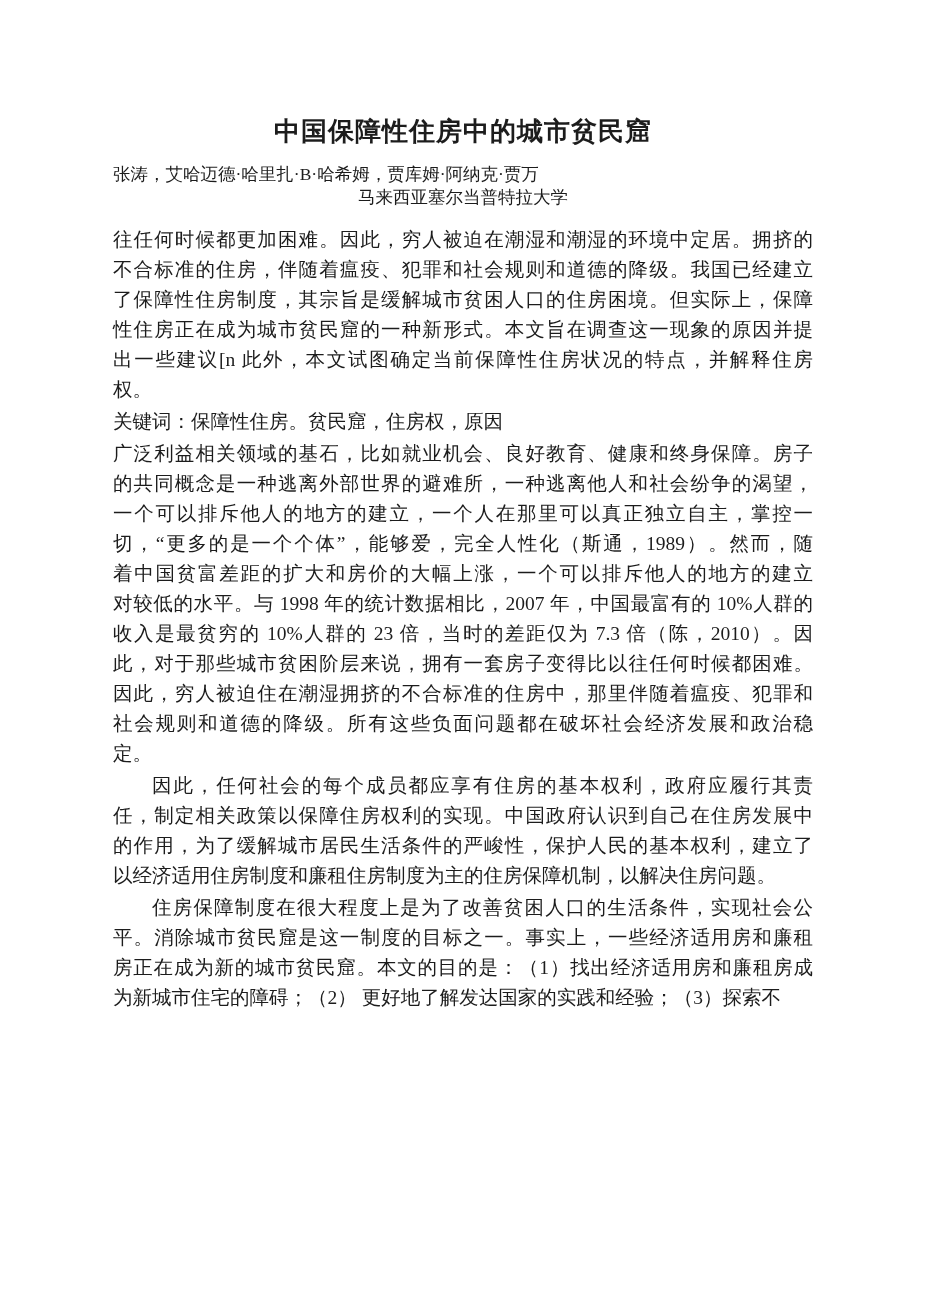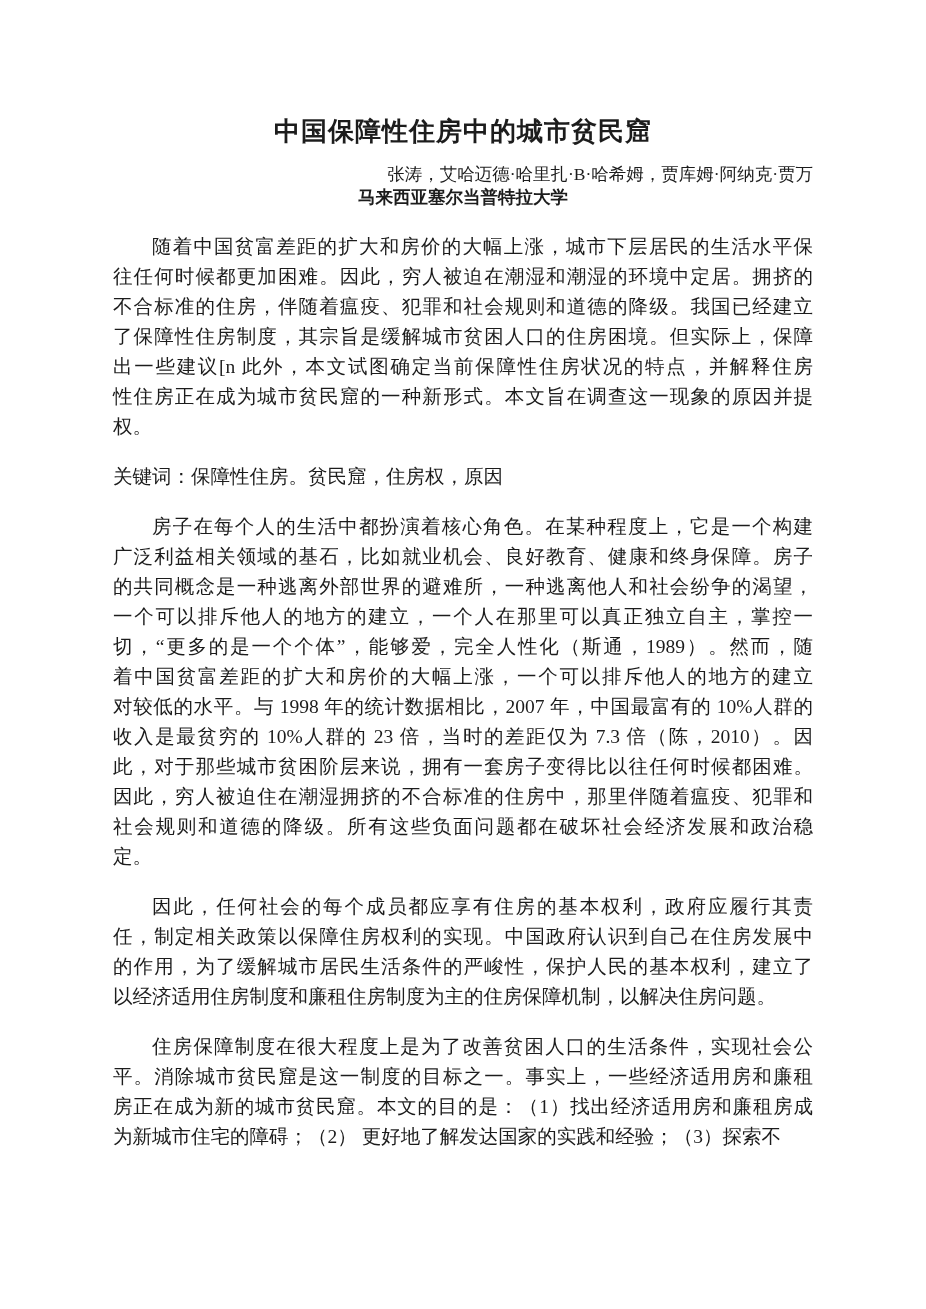--- a/index.html
+++ b/index.html
@@ -19,35 +19,34 @@
   }
   .title {
     text-align: center;
     font-size: 26px;
     font-weight: bold;
     line-height: 32px;
     margin-bottom: 15px;
     letter-spacing: 1px;
   }
   .authors {
-    text-align: right;
+    text-align: left;
     font-size: 17.5px;
     line-height: 23px;
   }
   .affiliation {
     text-align: center;
     font-size: 17.5px;
     line-height: 23px;
-    margin-bottom: 23px;
-    font-weight: bold;
+    margin-bottom: 16px;
   }
   .body-text {
     width: 700px;
   }
-  .para { margin-top: 20px; }
+  .para { margin-top: 2px; }
   .para:first-child { margin-top: 0; }
   .line {
     font-size: 19.5px;
     line-height: 30px;
     text-align: left;
     white-space: normal;
   }
   .line.just {
     text-align: justify;
     text-align-last: justify;
@@ -58,33 +57,31 @@
 </style>
 </head>
 <body>
 
 <div class="page">
   <h1 class="title">中国保障性住房中的城市贫民窟</h1>
   <div class="authors">张涛，艾哈迈德·哈里扎·B·哈希姆，贾库姆·阿纳克·贾万</div>
   <div class="affiliation">马来西亚塞尔当普特拉大学</div>
   <div class="body-text" id="paragraphs">
       <div class="para">
-        <div class="line just ind">随着中国贫富差距的扩大和房价的大幅上涨，城市下层居民的生活水平保</div>
         <div class="line just">往任何时候都更加困难。因此，穷人被迫在潮湿和潮湿的环境中定居。拥挤的</div>
         <div class="line just">不合标准的住房，伴随着瘟疫、犯罪和社会规则和道德的降级。我国已经建立</div>
         <div class="line just">了保障性住房制度，其宗旨是缓解城市贫困人口的住房困境。但实际上，保障</div>
+        <div class="line just">性住房正在成为城市贫民窟的一种新形式。本文旨在调查这一现象的原因并提</div>
         <div class="line just">出一些建议[n 此外，本文试图确定当前保障性住房状况的特点，并解释住房</div>
-        <div class="line just">性住房正在成为城市贫民窟的一种新形式。本文旨在调查这一现象的原因并提</div>
         <div class="line">权。</div>
       </div>
       <div class="para">
         <div class="line">关键词：保障性住房。贫民窟，住房权，原因</div>
       </div>
       <div class="para">
-        <div class="line just ind">房子在每个人的生活中都扮演着核心角色。在某种程度上，它是一个构建</div>
         <div class="line just">广泛利益相关领域的基石，比如就业机会、良好教育、健康和终身保障。房子</div>
         <div class="line just">的共同概念是一种逃离外部世界的避难所，一种逃离他人和社会纷争的渴望，</div>
         <div class="line just">一个可以排斥他人的地方的建立，一个人在那里可以真正独立自主，掌控一</div>
         <div class="line just">切，“更多的是一个个体”，能够爱，完全人性化（斯通，1989）。然而，随</div>
         <div class="line just">着中国贫富差距的扩大和房价的大幅上涨，一个可以排斥他人的地方的建立</div>
         <div class="line just">对较低的水平。与 1998 年的统计数据相比，2007 年，中国最富有的 10%人群的</div>
         <div class="line just">收入是最贫穷的 10%人群的 23 倍，当时的差距仅为 7.3 倍（陈，2010）。因</div>
         <div class="line just">此，对于那些城市贫困阶层来说，拥有一套房子变得比以往任何时候都困难。</div>
         <div class="line just">因此，穷人被迫住在潮湿拥挤的不合标准的住房中，那里伴随着瘟疫、犯罪和</div>
         <div class="line just">社会规则和道德的降级。所有这些负面问题都在破坏社会经济发展和政治稳</div>

